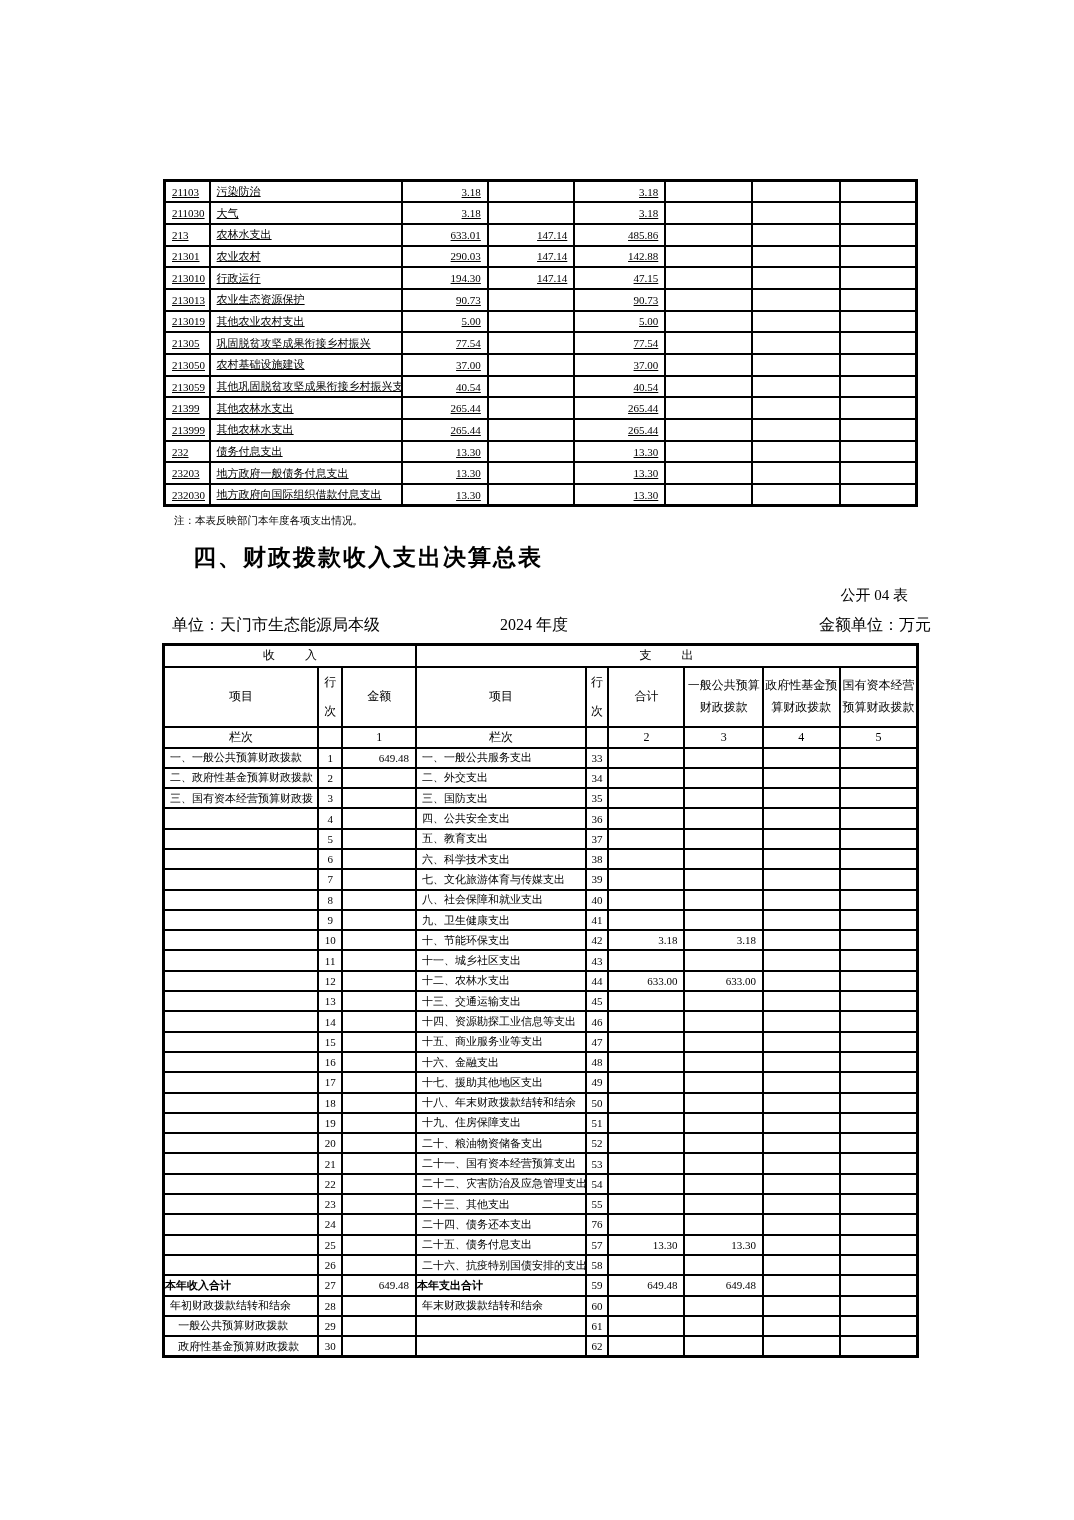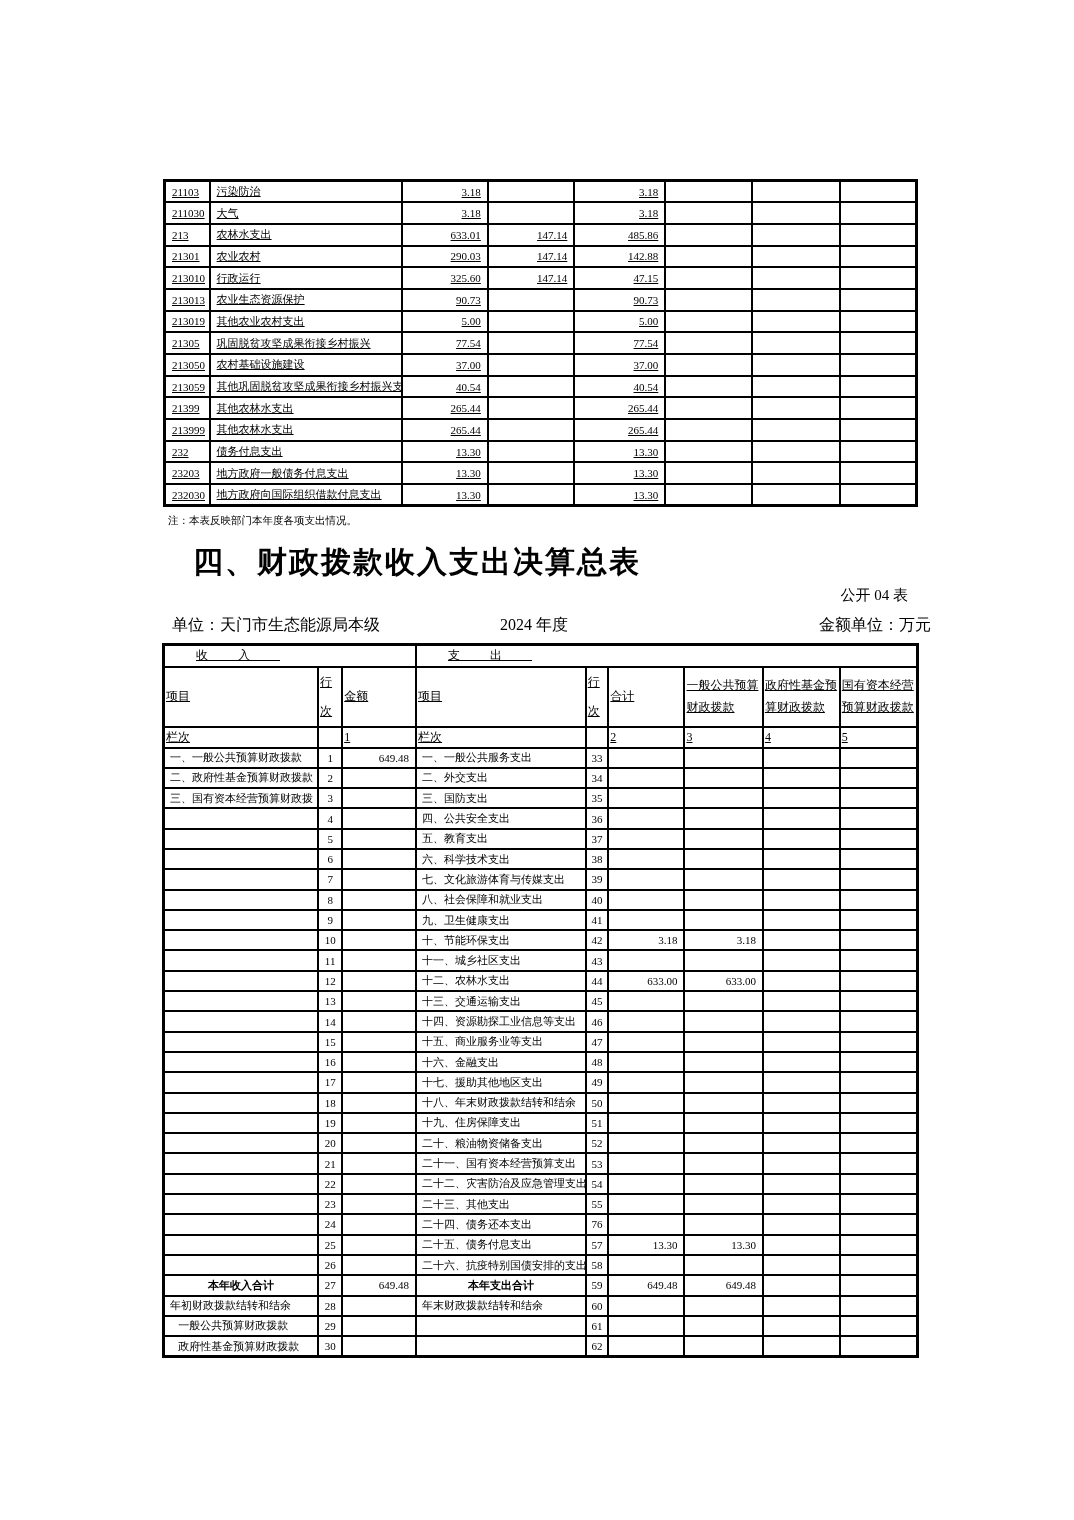--- a/index.html
+++ b/index.html
@@ -31,34 +31,34 @@
     white-space: nowrap;
   }
   #top-table tr { height: 21.7px; text-decoration: underline; }
   .c-code { text-align: left; padding: 0 2px 0 6px; }
   .c-name { text-align: left; padding: 0 2px 0 6px; }
   .c-num  { text-align: right; padding: 0 6px 0 0; }
 
   
   .note {
     position: absolute;
-    left: 168px;
+    left: 174px;
     top: 514px;
     font-size: 10.5px;
   }
 
   
   .section-title {
     position: absolute;
     left: 193px;
     top: 542px;
     margin: 0;
     font-family: "Liberation Sans", "DejaVu Sans", sans-serif;
     font-weight: 700;
-    font-size: 30px;
+    font-size: 23px;
     letter-spacing: 2px;
     white-space: nowrap;
   }
 
   
   .table-label {
     position: absolute;
     right: 166px;
     top: 586px;
     font-size: 15px;
@@ -95,36 +95,35 @@
     border-collapse: collapse;
     table-layout: fixed;
     border: 3px solid #000;
   }
   #main-table td {
     border: 2px solid #000;
     font-size: 11px;
     overflow: hidden;
   }
   #main-table thead td {
+    text-align: center;
     font-size: 12px;
     vertical-align: middle;
-    text-decoration: underline;
   }
   tr.hdr-group { height: 22px; }
   tr.hdr-main  { height: 60px; }
   tr.hdr-lane  { height: 14px; }
   #main-tbody tr { height: 20.3px; }
   .grp { letter-spacing: 2.5em; text-indent: 2.5em; font-size: 12px; }
   .wrap2 { white-space: pre-line; line-height: 1.8; }
   .vstack { word-break: break-all; line-height: 2.4; padding: 0 1px; }
   .c-item { text-align: left; padding: 0 2px 0 5px; white-space: pre; }
   .c-line { text-align: center; padding: 0; }
   #main-table td.sum {
     font-weight: 700;
-    text-align: center;
     padding: 0;
     white-space: normal;
   }
 </style>
 </head>
 <body>
 
 <div class="page">
 
   <table id="top-table">
@@ -175,21 +174,21 @@
           <td class="c-num">290.03</td>
           <td class="c-num">147.14</td>
           <td class="c-num">142.88</td>
           <td class="c-num"></td>
           <td class="c-num"></td>
           <td class="c-num"></td>
         </tr>
         <tr>
           <td class="c-code">213010</td>
           <td class="c-name">行政运行</td>
-          <td class="c-num">325.60</td>
+          <td class="c-num">194.30</td>
           <td class="c-num">147.14</td>
           <td class="c-num">47.15</td>
           <td class="c-num"></td>
           <td class="c-num"></td>
           <td class="c-num"></td>
         </tr>
         <tr>
           <td class="c-code">213013</td>
           <td class="c-name">农业生态资源保护</td>
           <td class="c-num">90.73</td>

